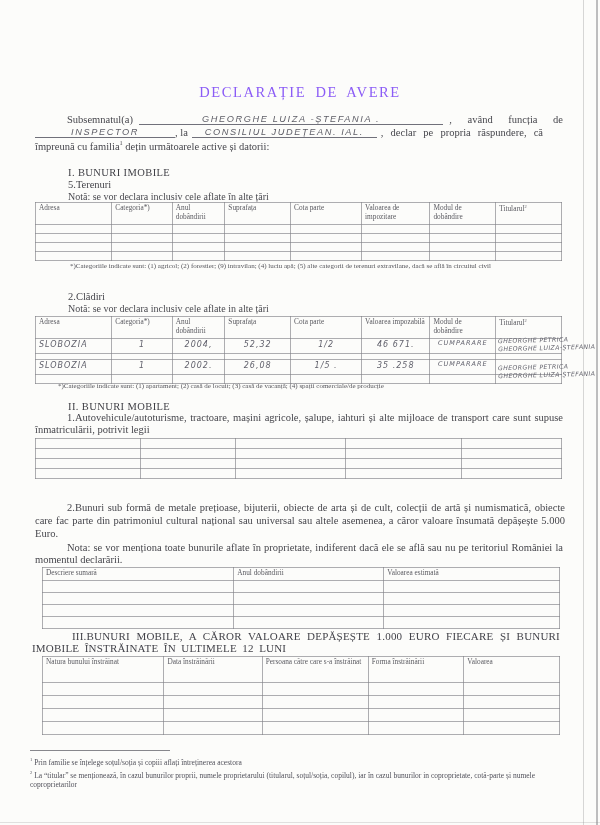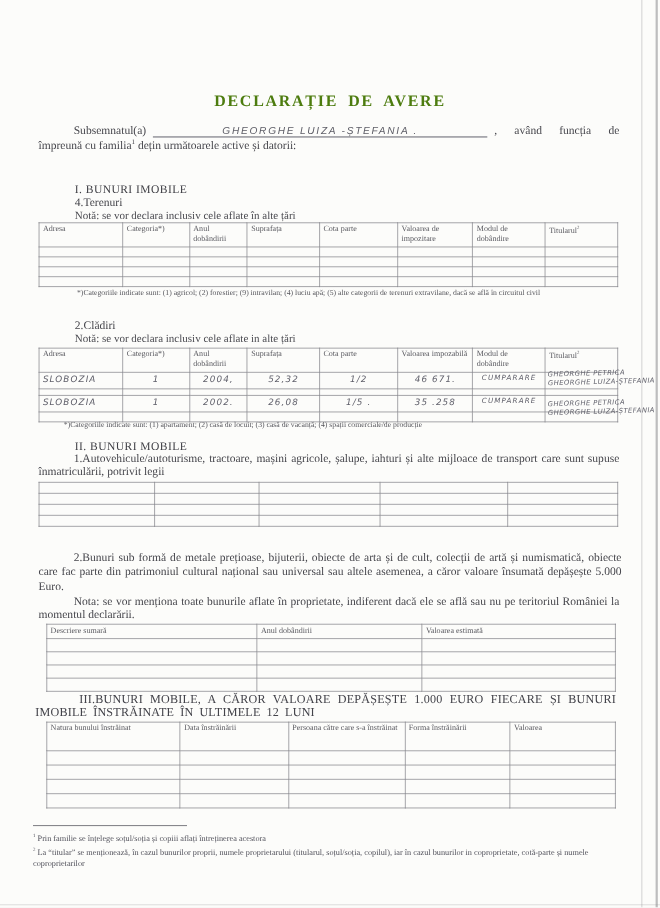--- a/index.html
+++ b/index.html
@@ -6,22 +6,22 @@
   html,body { width:600px; height:825px; }
   body { background:#e9e9e7; font-family:"Liberation Serif", serif; }
   .page { position:relative; width:600px; height:825px; background:#fcfcfa; color:#47474d; overflow:hidden; }
   .abs { position:absolute; }
 
   
   .edge-a { position:absolute; top:0; left:583px; width:1px; height:825px; background:rgba(125,125,130,0.30); }
   .edge-b { position:absolute; top:0; left:596px; width:2px; height:825px; background:rgba(95,95,100,0.40); }
   .edge-c { position:absolute; left:0; top:822px; width:600px; height:1px; background:rgba(140,140,145,0.25); }
 
-  .title { top:84px; left:0; width:100%; text-align:center; font-size:14.5px; font-weight:bold;
-           letter-spacing:1.6px; word-spacing:4px; color:#4d7c0f; }
+  .title { top:84px; left:0; width:100%; text-align:center; font-size:14.5px; font-weight:normal;
+           letter-spacing:1.6px; word-spacing:4px; color:#8b5cf6; }
 
   .intro { top:111px; left:35px; width:528px; font-size:10.5px; color:#46464c; }
   .iline { display:flex; align-items:flex-end; height:13.6px; white-space:nowrap; }
   .lbl   { flex:0 0 auto; }
   .fill  { border-bottom:1px solid #70707a; text-align:center; }
   .grow  { flex:1 1 auto; margin:0 6px; }
   .hw    { font-family:Liberation Sans, sans-serif; font-style:italic; color:#5d5d66; letter-spacing:1.6px; font-size:9.2px; }
   .ws-wide   { word-spacing:13px; }
   .ws-med    { word-spacing:4.5px; flex:1 1 auto; }
   sup { font-size:60%; vertical-align:super; }
@@ -67,26 +67,32 @@
 
   <div class="abs title">DECLARAȚIE DE AVERE</div>
 
   <div class="abs intro">
     <div class="iline">
       <span class="lbl" style="padding-left:32px">Subsemnatul(a)</span>
       <span class="fill grow hw">GHEORGHE LUIZA -ȘTEFANIA .</span>
       <span class="lbl ws-wide">, având funcția de</span>
     </div>
     <div class="iline">
+      <span class="fill hw" style="width:140px">INSPECTOR</span>
+      <span class="lbl">, la</span>
+      <span class="fill hw" style="width:185px; margin:0 4px">CONSILIUL JUDEȚEAN. IAL.</span>
+      <span class="lbl ws-med">, declar pe propria răspundere, că</span>
+    </div>
+    <div class="iline">
       <span><span>împreună cu familia</span><sup>1</sup><span> dețin următoarele active și datorii:</span></span>
     </div>
   </div>
 
   <div class="abs h-sec" style="top:167px; left:68px">I. BUNURI IMOBILE</div>
-  <div class="abs h-sub" style="top:179px; left:68px">4.Terenuri</div>
+  <div class="abs h-sub" style="top:179px; left:68px">5.Terenuri</div>
   <div class="abs note" style="top:191px; left:68px">Notă: se vor declara inclusiv cele aflate în alte țări</div>
 
   <div class="abs" style="top:202px; left:35px; width:527px">
     <table>
       <colgroup>
           <col style="width:14.5%">
           <col style="width:11.5%">
           <col style="width:10%">
           <col style="width:12.5%">
           <col style="width:13.5%">

